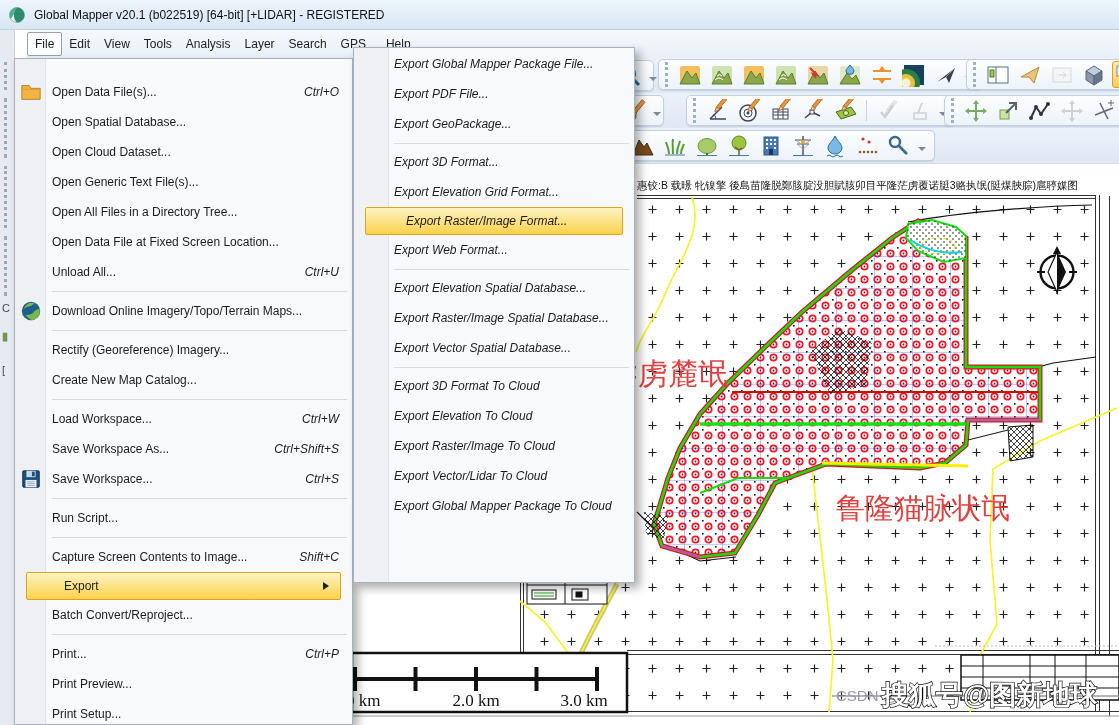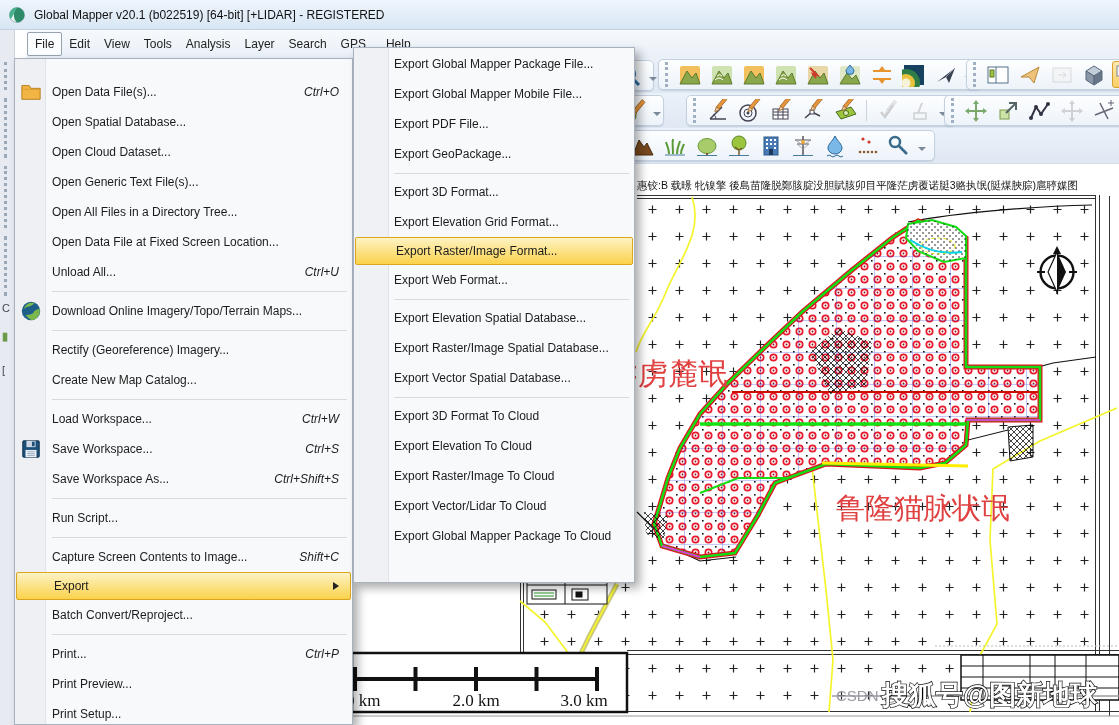--- a/index.html
+++ b/index.html
@@ -33,31 +33,31 @@
   .tbtn.dim{opacity:.45;filter:grayscale(1);}
   .ti{width:24px;height:24px;display:block;}
   .tdiv{width:1px;align-self:stretch;background:#c9d4e0;margin:2px 2px;}
   .caret{width:0;height:0;border:4px solid transparent;border-top-color:#7a8a9c;align-self:flex-end;margin:0 0 3px 1px;}
   
   .menupanel{position:absolute;box-sizing:border-box;border:1px solid #a8b2bf;z-index:20;
     box-shadow:5px 5px 9px rgba(0,0,0,.32);font-size:12px;color:#1c1c1c;}
   .filemenu{left:14px;top:58px;width:339px;height:667px;padding-top:18px;
     background:linear-gradient(to right,#eef0f3 0,#eef0f3 30px,#dfe2e6 30px,#dfe2e6 31px,#f8f9fb 31px);}
   .exportmenu{left:353px;top:47px;width:282px;height:536px;z-index:21;padding-top:1px;
-    background:linear-gradient(to right,#eff1f4 0,#eff1f4 34px,#e1e4e8 34px,#e1e4e8 35px,#f8f9fb 35px);}
+    background:linear-gradient(to right,#eff1f4 0,#eff1f4 34px,#e1e4e8 34px,#e1e4e8 35px,#f8f9fb 35px);font-style:italic;}
   .fm-item{height:30px;display:flex;align-items:center;padding-left:37px;position:relative;}
   .em-item{height:30px;display:flex;align-items:center;padding-left:40px;position:relative;}
   .fm-ico{position:absolute;left:5px;top:4px;width:22px;height:22px;}
   .fm-ico svg{width:22px;height:22px;display:block;}
   .fm-short{margin-left:auto;padding-right:13px;font-style:italic;}
   .fm-sep{height:9px;display:flex;align-items:center;padding-left:37px;}
   .em-sep{height:8px;display:flex;align-items:center;padding-left:40px;}
   .fm-sep i,.em-sep i{flex:1;height:1px;background:#d7dbdf;margin-right:5px;}
   .hl{background:linear-gradient(#fdf3c4,#fbd24b);border:1px solid #dba51f;border-radius:2px;
-      margin:0 1px;height:26px;}
+      margin:0 11px;height:26px;}
   .subarrow{position:absolute;right:7px;width:0;height:0;border:4.5px solid transparent;border-left:6px solid #222;}
   
   #mapsvg{position:absolute;left:0;top:0;z-index:1;}
   .cad-serif{font-family:"Liberation Serif","DejaVu Serif",serif;}
 </style>
 </head>
 <body>
 
 <div id="stage">
 
@@ -687,32 +687,32 @@
         <span>Create New Map Catalog...</span>
       </div>
   <div class="fm-sep">
         <i></i>
       </div>
   <div class="fm-item">
     <span>Load Workspace...</span>
     <span class="fm-short">Ctrl+W</span>
   </div>
   <div class="fm-item">
+    <span>Save Workspace As...</span>
+    <span class="fm-short">Ctrl+Shift+S</span>
+  </div>
+  <div class="fm-item">
     <span class="fm-ico">
           <svg>
             <use href="#s-floppy"></use>
           </svg>
         </span>
     <span>Save Workspace...</span>
     <span class="fm-short">Ctrl+S</span>
   </div>
-  <div class="fm-item">
-    <span>Save Workspace As...</span>
-    <span class="fm-short">Ctrl+Shift+S</span>
-  </div>
   <div class="fm-sep">
         <i></i>
       </div>
   <div class="fm-item">
         <span>Run Script...</span>
       </div>
   <div class="fm-sep">
         <i></i>
       </div>
   <div class="fm-item">
@@ -742,23 +742,20 @@
   <div class="fm-sep">
         <i></i>
       </div>
 </div>
 
 <div class="menupanel exportmenu">
   <div class="em-item">
         <span>Export Global Mapper Package File...</span>
       </div>
   <div class="em-item">
-        <span>Export Global Mapper Mobile File...</span>
-      </div>
-  <div class="em-item">
         <span>Export PDF File...</span>
       </div>
   <div class="em-item">
         <span>Export GeoPackage...</span>
       </div>
   <div class="em-sep">
         <i></i>
       </div>
   <div class="em-item">
         <span>Export 3D Format...</span>

